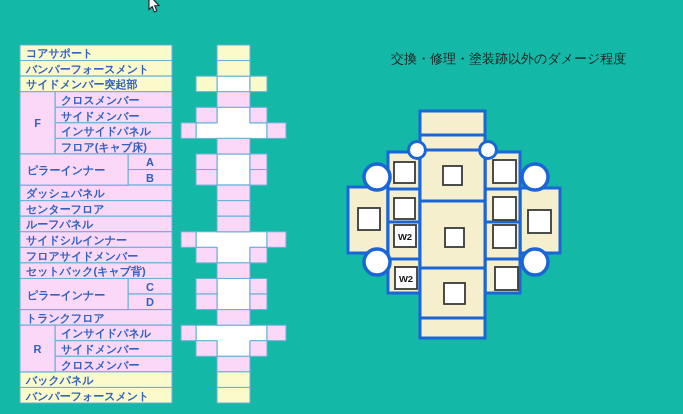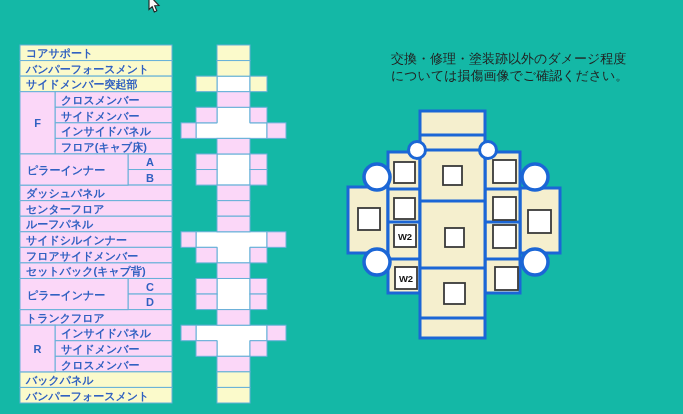--- a/index.html
+++ b/index.html
@@ -150,15 +150,14 @@
         <rect x="493" y="197" width="23" height="23" fill="#fff" stroke="#3a3a3a" stroke-width="1.8"></rect>
         <rect x="493" y="225" width="23" height="23" fill="#fff" stroke="#3a3a3a" stroke-width="1.8"></rect>
         <rect x="495" y="267" width="23" height="23" fill="#fff" stroke="#3a3a3a" stroke-width="1.8"></rect>
         <rect x="443" y="166" width="19" height="19" fill="#fff" stroke="#3a3a3a" stroke-width="1.8"></rect>
         <rect x="445" y="228" width="19" height="19" fill="#fff" stroke="#3a3a3a" stroke-width="1.8"></rect>
         <rect x="444" y="283" width="21" height="21" fill="#fff" stroke="#3a3a3a" stroke-width="1.8"></rect>
       </g>
     </svg>
   <div id="note">
     <div>交換・修理・塗装跡以外のダメージ程度</div>
-    <div>については損傷画像でご確認ください。</div>
   </div>
 </div>
 
 </body></html>

